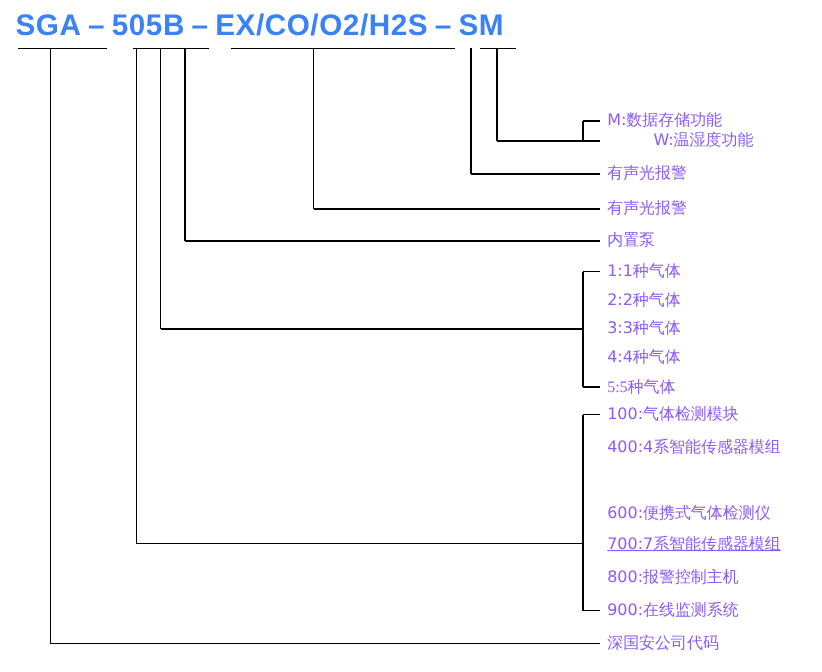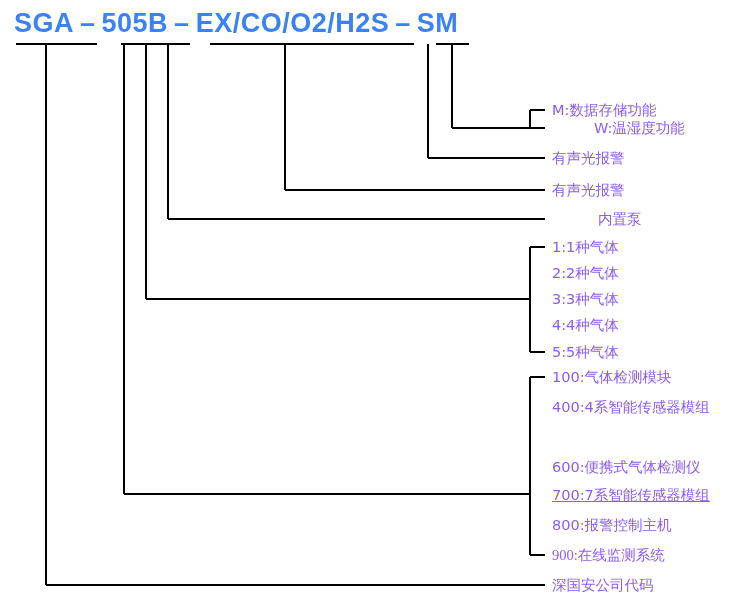--- a/index.html
+++ b/index.html
@@ -101,30 +101,30 @@
       <line x1="46" y1="585" x2="545" y2="585"></line>
 
     </g>
   </svg>
 
   <div class="lbl" style="left:552px; top:102px;">M:数据存储功能</div>
   <div class="lbl" style="left:552px; top:120px;margin-left:42px;">W:温湿度功能</div>
 
   <div class="lbl" style="left:552px; top:150px;">有声光报警</div>
   <div class="lbl" style="left:552px; top:182px;">有声光报警</div>
-  <div class="lbl" style="left:552px; top:211px;margin-left:46px;">内置泵</div>
+  <div class="lbl" style="left:552px; top:211px;">内置泵</div>
 
   <div class="lbl" style="left:552px; top:239px;">1:1种气体</div>
   <div class="lbl" style="left:552px; top:265px;">2:2种气体</div>
   <div class="lbl" style="left:552px; top:291px;">3:3种气体</div>
   <div class="lbl" style="left:552px; top:317px;">4:4种气体</div>
-  <div class="lbl" style="left:552px; top:344px;">5:5种气体</div>
+  <div class="lbl" style="left:552px; top:344px;font-family:Liberation Serif, serif;">5:5种气体</div>
 
   <div class="lbl" style="left:552px; top:369px;text-align:right;">100:气体检测模块</div>
   <div class="lbl" style="left:552px; top:399px;">400:4系智能传感器模组</div>
   <div class="lbl" style="left:552px; top:459px;">600:便携式气体检测仪</div>
   <div class="lbl" style="left:552px; top:487px;text-decoration:underline;">700:7系智能传感器模组</div>
   <div class="lbl" style="left:552px; top:517px;">800:报警控制主机</div>
-  <div class="lbl" style="left:552px; top:547px;font-family:Liberation Serif, serif;">900:在线监测系统</div>
+  <div class="lbl" style="left:552px; top:547px;">900:在线监测系统</div>
 
   <div class="lbl" style="left:552px; top:577px;">深国安公司代码</div>
 
 </div>
 
 </body></html>

